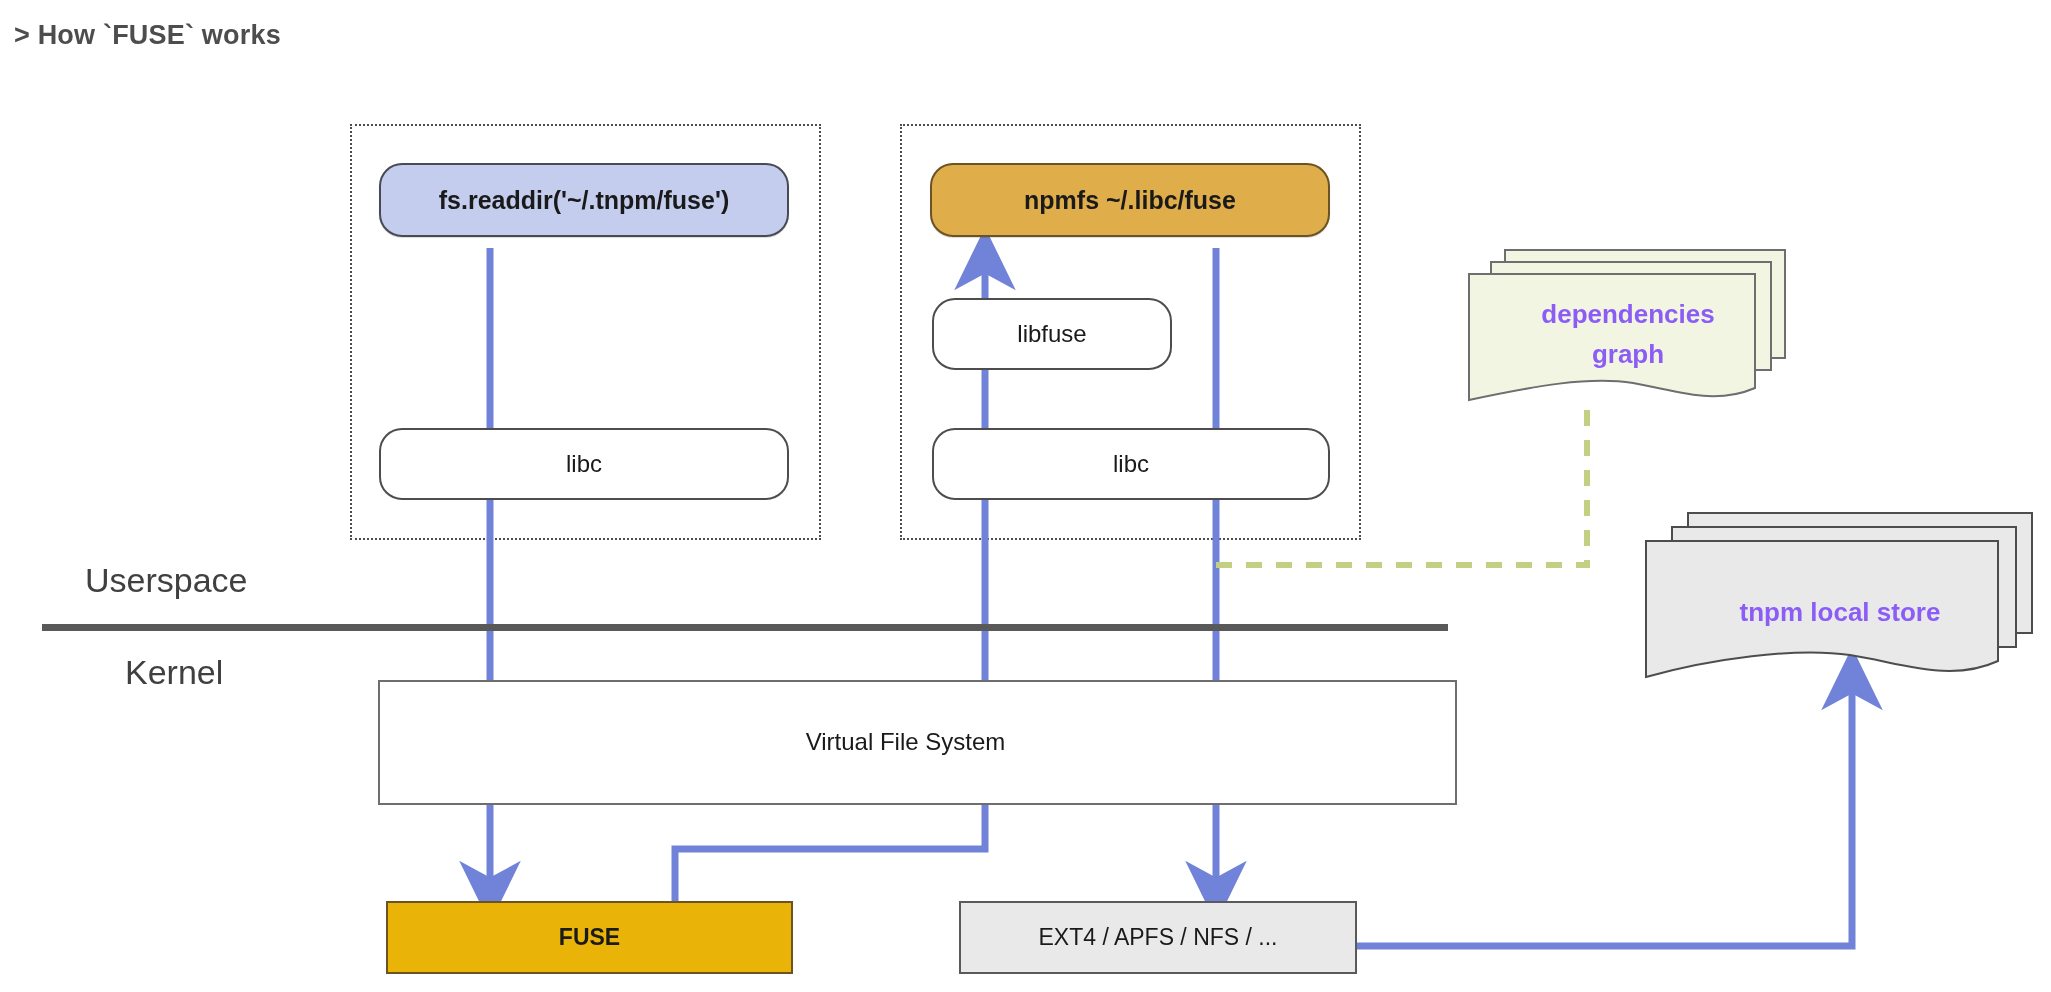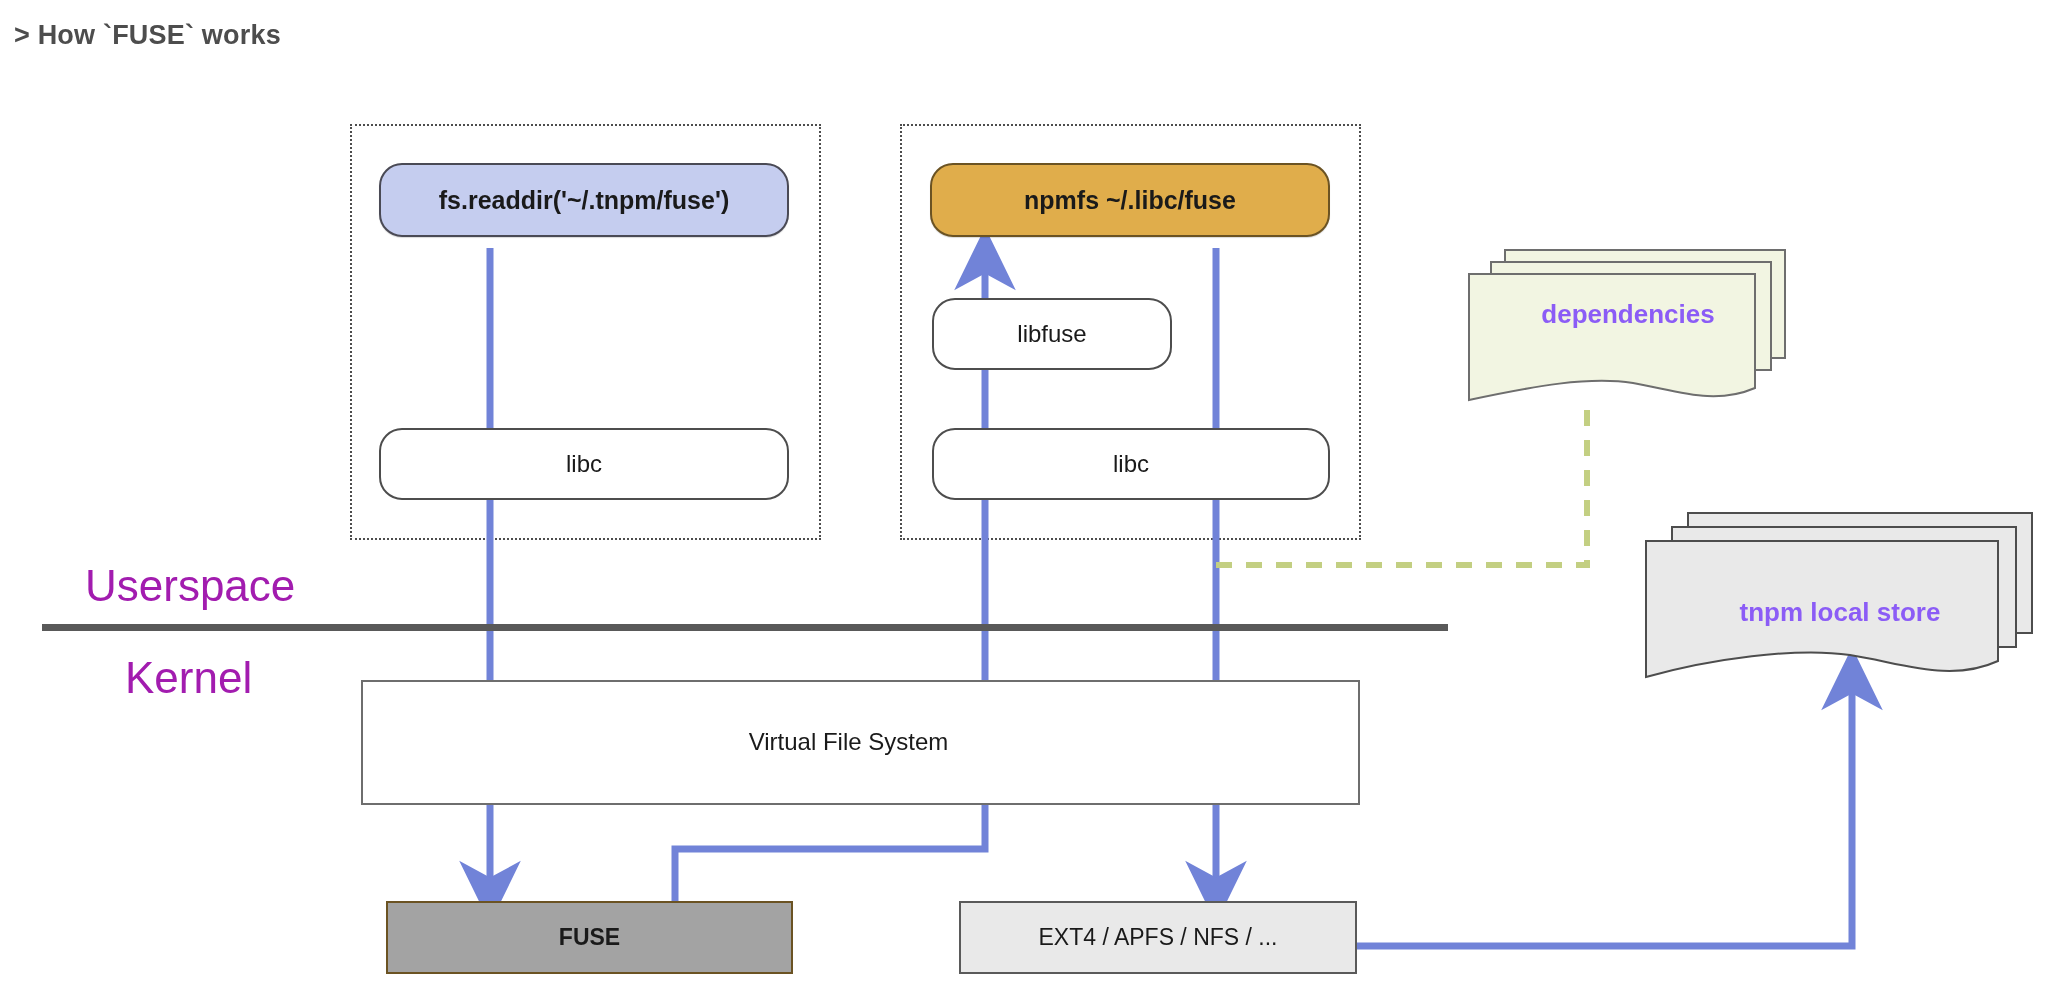--- a/index.html
+++ b/index.html
@@ -81,21 +81,21 @@
     font-weight: normal;
     margin-top: 8px;
   }
   .node-vfs {
     background: #ffffff;
     border: 2px solid #6e6e6e;
     font-size: 24px;
     font-weight: normal;
   }
   .node-fuse {
-    background: #a3a3a3;
+    background: #eab308;
     border: 2px solid #6b5323;
     font-size: 23px;
     font-weight: bold;
     align-items: center;
   }
   .node-fs {
     background: #e9e9e9;
     border: 2px solid #5a5a5a;
     font-size: 23px;
     font-weight: normal;
@@ -103,22 +103,22 @@
   }
 
   
   .divider-line {
     position: absolute;
     height: 7px;
     background: #595959;
   }
   .zone-label {
     position: absolute;
-    font-size: 44px;
-    color: #a21caf;
+    font-size: 34px;
+    color: #404040;
     white-space: nowrap;
   }
 
   
   .stack {
     position: absolute;
   }
   .stack svg { display: block; overflow: visible; }
   .stack-label {
     position: absolute;
@@ -187,21 +187,21 @@
   </div>
 
   <div class="node node-rounded node-lib" style="left:932px; top:420px; width:398px; height:72px;">
     <span>libc</span>
   </div>
 
   <div class="zone-label" style="left:85px; top:561px;">Userspace</div>
   <div class="divider-line" style="left:42px; top:624px; width:1406px;"></div>
   <div class="zone-label" style="left:125px; top:653px;">Kernel</div>
 
-  <div class="node node-vfs" style="left:361px; top:680px; width:999px; height:125px;justify-content:center;">
+  <div class="node node-vfs" style="left:378px; top:680px; width:1079px; height:125px;justify-content:center;">
     <span style="transform: translateX(-12px);">Virtual File System</span>
   </div>
 
   <div class="node node-fuse" style="left:386px; top:901px; width:407px; height:73px;">
     <span>FUSE</span>
   </div>
 
   <div class="node node-fs" style="left:959px; top:901px; width:398px; height:73px;">
     <span>EXT4 / APFS / NFS / ...</span>
   </div>
@@ -209,20 +209,21 @@
   <div class="stack" style="left:1463px; top:240px; width:330px; height:175px;">
     <svg width="330" height="175" viewBox="0 0 330 175">
       <path d="M42,10 L322,10 L322,118 L42,118 Z" fill="#f2f5e2" stroke="#6e6e6e" stroke-width="2"></path>
       <path d="M28,22 L308,22 L308,130 L28,130 Z" fill="#f2f5e2" stroke="#6e6e6e" stroke-width="2"></path>
       <path d="M6,34 L292,34 L292,148
                C250,166 212,150 170,143
                C126,136 72,146 6,160 Z" fill="#f2f5e2" stroke="#6e6e6e" stroke-width="2"></path>
     </svg>
     <div class="stack-label" style="top:54px;">
       <div>dependencies</div>
+      <div>graph</div>
     </div>
   </div>
 
   <div class="stack" style="left:1640px; top:505px; width:400px; height:185px;">
     <svg width="400" height="185" viewBox="0 0 400 185">
       <path d="M48,8 L392,8 L392,128 L48,128 Z" fill="#e9e9e9" stroke="#4d4d4d" stroke-width="2"></path>
       <path d="M32,22 L376,22 L376,142 L32,142 Z" fill="#e9e9e9" stroke="#4d4d4d" stroke-width="2"></path>
       <path d="M6,36 L358,36 L358,156
                C310,178 262,158 210,150
                C156,142 70,154 6,172 Z" fill="#e9e9e9" stroke="#4d4d4d" stroke-width="2"></path>

